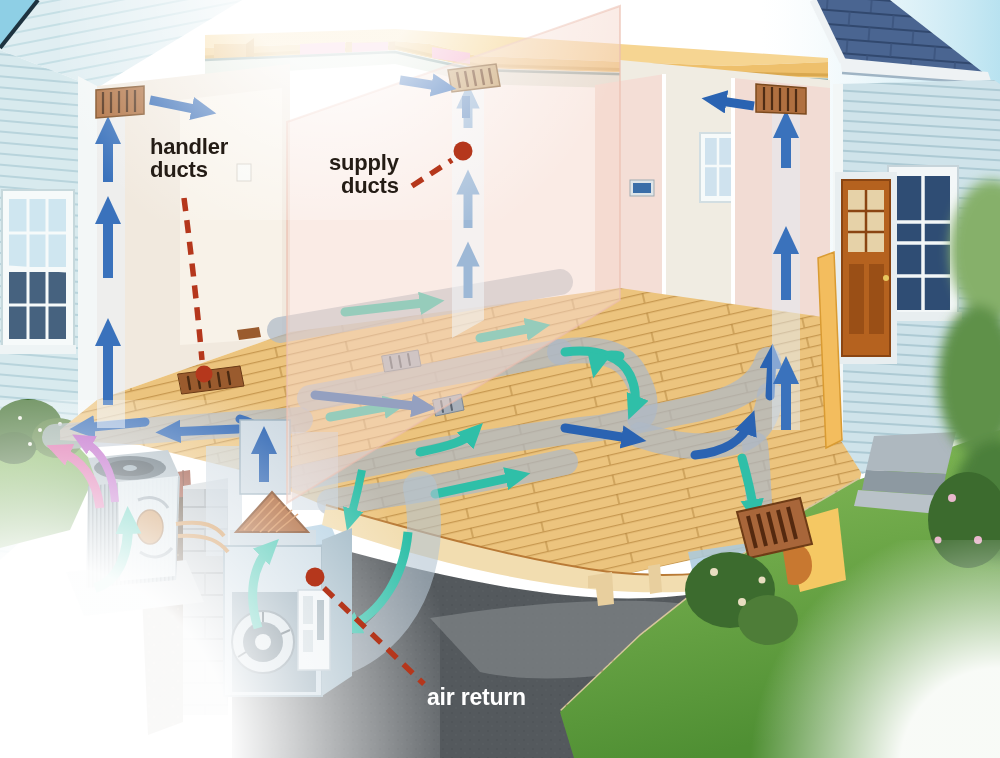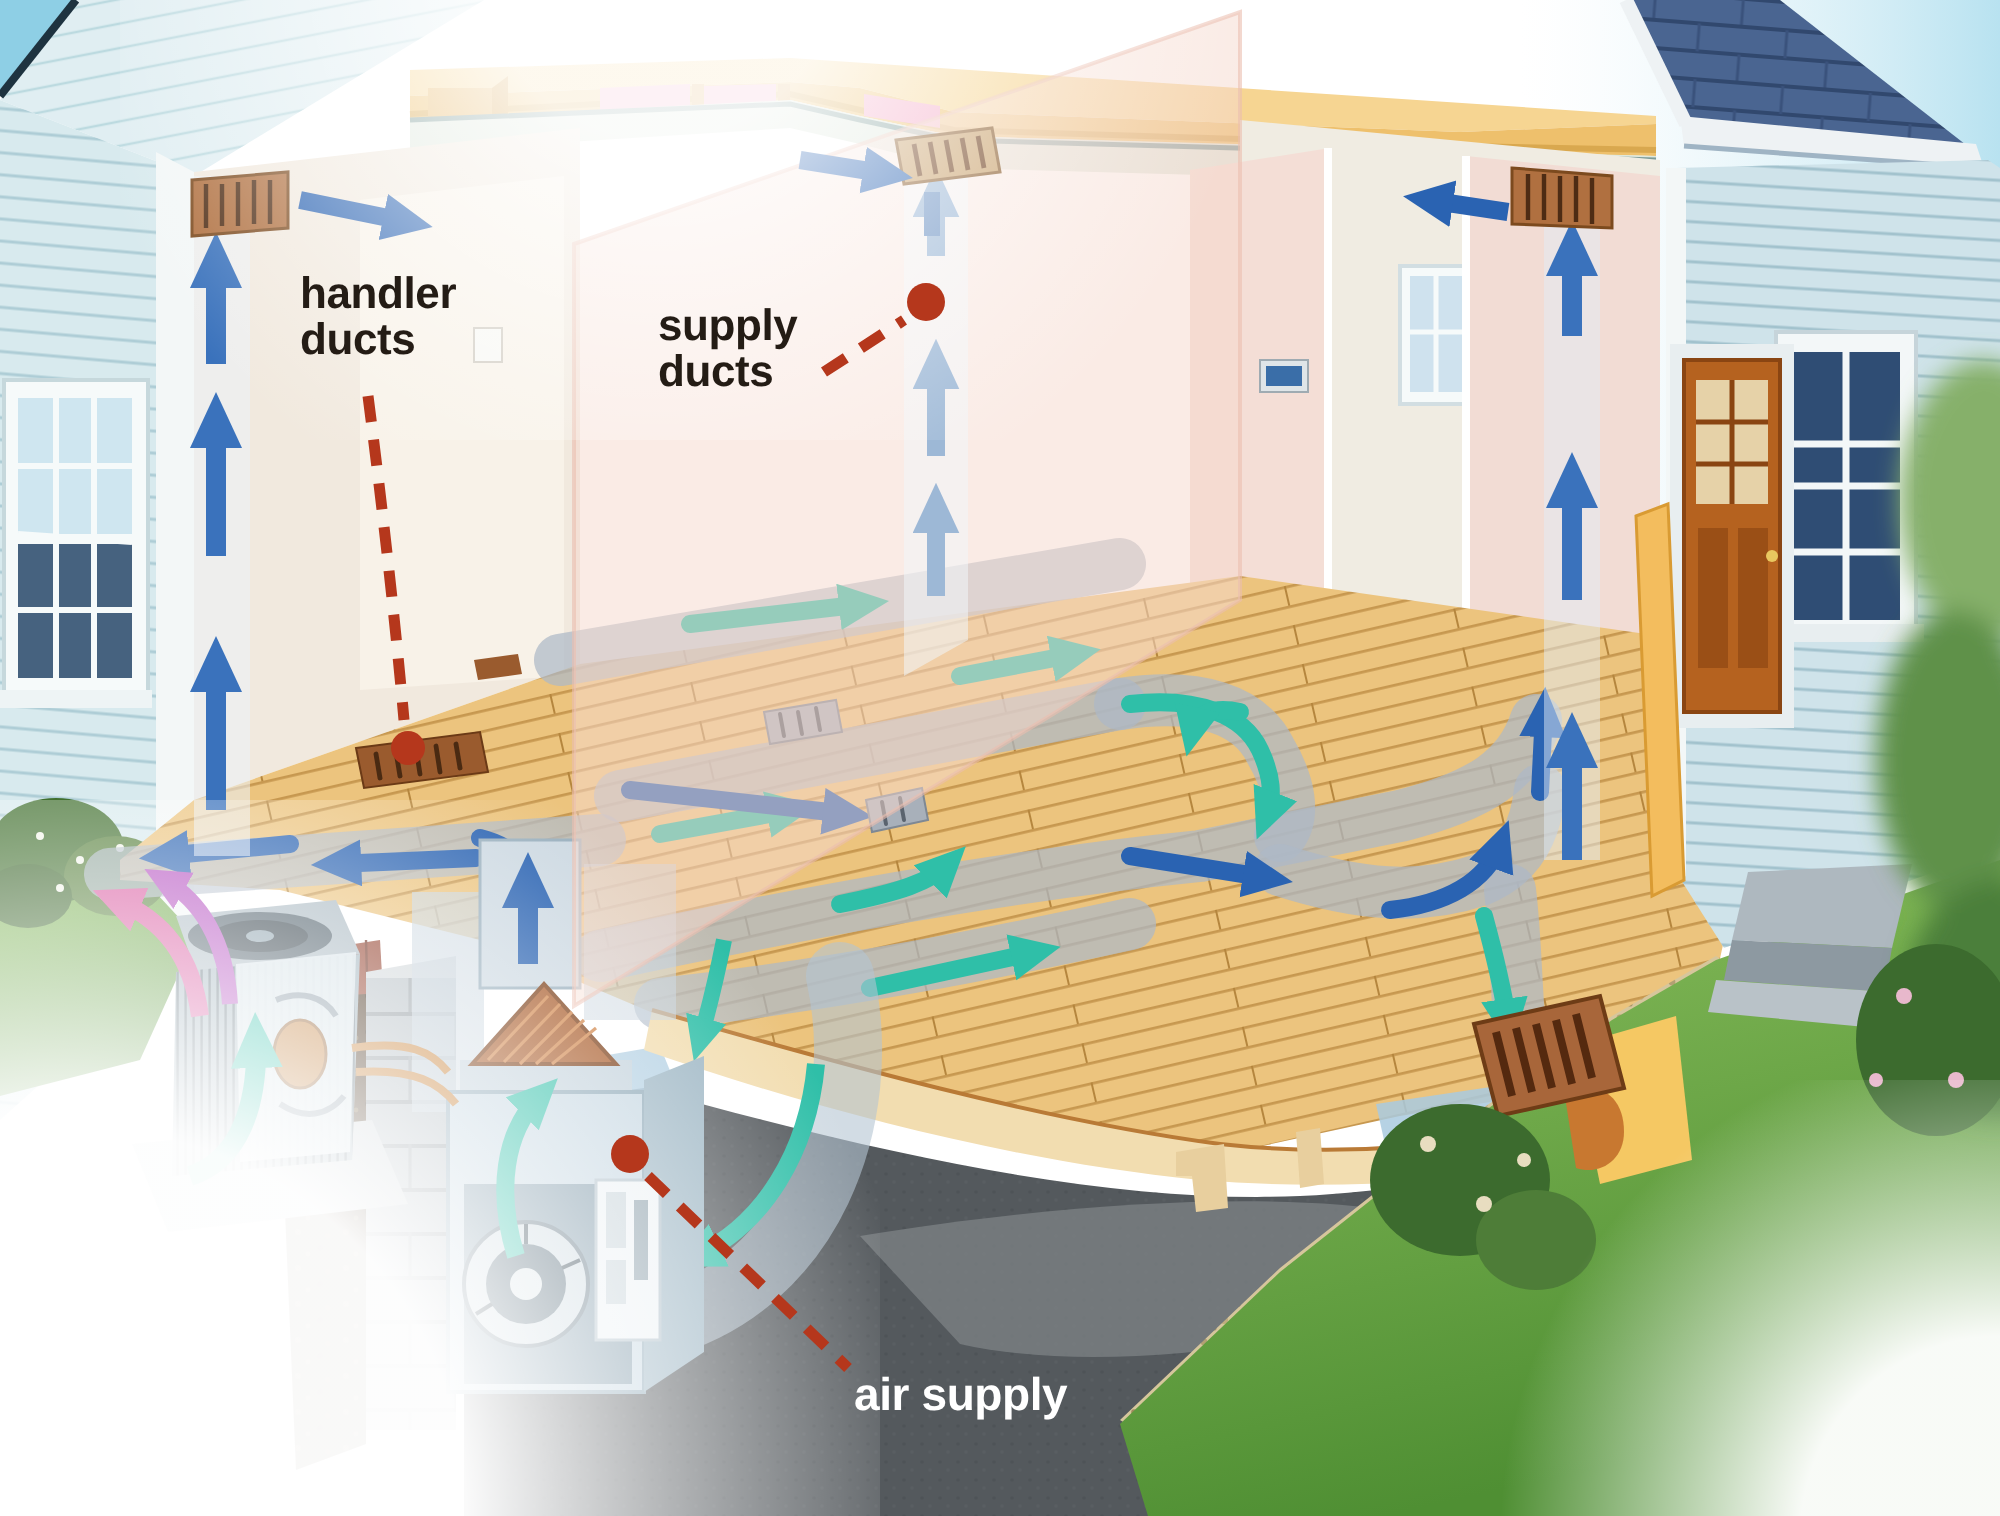--- a/index.html
+++ b/index.html
@@ -3,21 +3,21 @@
 <meta charset="utf-8">
 <style>
   html,body{margin:0;padding:0;background:#fff;}
   #stage{position:relative;width:1000px;height:758px;overflow:hidden;
          font-family:"Liberation Sans","DejaVu Sans",sans-serif;background:#fff;}
   #stage svg{position:absolute;left:0;top:0;}
   .callout-label{position:absolute;font-weight:bold;line-height:1.04;letter-spacing:-0.2px;}
   .callout-dark{color:#241c15;font-size:22px;}
   .callout-light{color:#ffffff;font-size:23px;}
   #label-return{left:150px;top:136px;}
-  #label-supply{left:329px;top:152px;}
+  #label-supply{left:329px;top:152px;text-align:right;}
   #label-airhandler{left:427px;top:686px;}
 </style>
 </head>
 <body>
 
 <div id="stage">
 <svg width="1000" height="758" viewBox="0 0 1000 758">
   <defs>
     <marker id="mteal" markerWidth="4" markerHeight="4" refX="1.4" refY="1.3" orient="auto" markerUnits="strokeWidth">
           <path d="M0,0 L2.8,1.3 L0,2.6 Z" fill="#2fbfa8"></path>
@@ -524,15 +524,15 @@
 
 <div id="label-return" class="callout-label callout-dark">
   <div>handler</div>
   <div>ducts</div>
 </div>
 <div id="label-supply" class="callout-label callout-dark">
   <div>supply</div>
   <div>ducts</div>
 </div>
 <div id="label-airhandler" class="callout-label callout-light">
-  <div>air supply</div>
+  <div>air return</div>
 </div>
 </div>
 
 </body></html>

